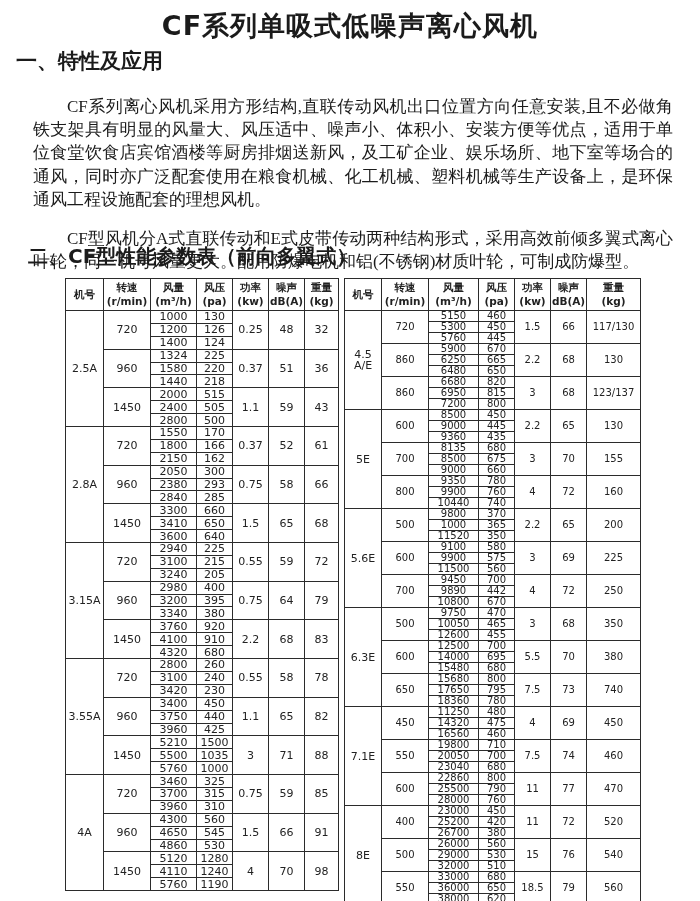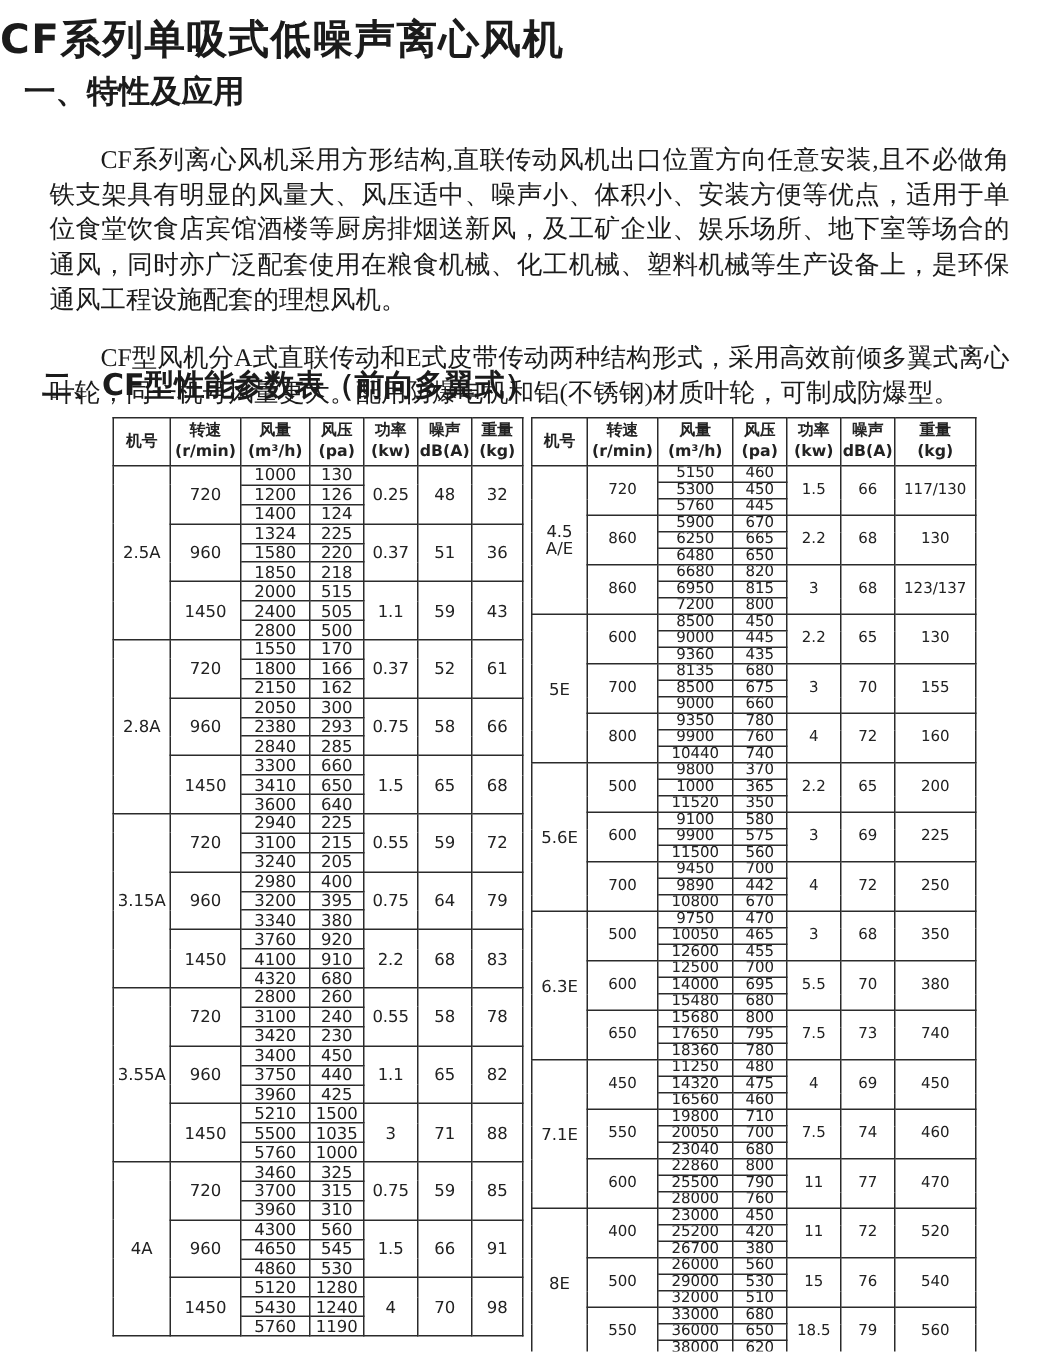--- a/index.html
+++ b/index.html
@@ -3,42 +3,42 @@
 <meta charset="utf-8">
 <style>
   html,body{margin:0;padding:0;}
   body{
     width:700px;height:901px;background:#ffffff;color:#1b1b1b;
     font-family:"Liberation Serif","DejaVu Serif",serif;
     position:relative;overflow:hidden;
   }
   .page{position:absolute;inset:0;}
   .doc-title{
-    position:absolute;top:8px;left:0;width:700px;text-align:left;
+    position:absolute;top:8px;left:0;width:700px;text-align:center;
     font-family:"DejaVu Sans","Liberation Sans",sans-serif;
     font-weight:bold;font-size:27px;letter-spacing:1px;
   }
   .sec1-heading{
     position:absolute;top:47px;left:16px;
     font-family:"DejaVu Sans","Liberation Sans",sans-serif;
     font-weight:bold;font-size:21px;
   }
   .body-text{
     position:absolute;top:79px;left:17px;width:672px;
     font-size:17px;line-height:23.2px;text-align:justify;
   }
   .body-text p{margin:16px;text-indent:2em;}
   .sec2-heading{
     position:absolute;top:243px;left:28px;
     font-family:"DejaVu Sans","Liberation Sans",sans-serif;
     font-weight:bold;font-size:20px;
   }
   table.tbl{
     position:absolute;top:278px;border-collapse:collapse;table-layout:fixed;
-    font-family:"DejaVu Sans","Liberation Sans",sans-serif;color:#222;margin-left:10px;
+    font-family:"DejaVu Sans","Liberation Sans",sans-serif;color:#222;
   }
   .tbl td,.tbl th{
     border:1px solid #2b2b2b;text-align:center;vertical-align:middle;
     padding:0;overflow:hidden;white-space:pre-line;
   }
   .tbl thead tr{height:32px;}
   .tbl th{font-weight:bold;font-size:10.5px;line-height:1.25;}
   .tbl-left{left:65px;width:273px;}
   .tbl-right{left:344px;width:296px;}
   .tbl-left tbody tr{height:12.9px;}
@@ -110,21 +110,21 @@
           <td rowspan="1" data-name="pressure-cell">225</td>
           <td rowspan="3" data-name="power-cell">0.37</td>
           <td rowspan="3" data-name="noise-cell">51</td>
           <td rowspan="3" data-name="weight-cell">36</td>
         </tr>
         <tr data-name="table-row">
           <td rowspan="1" data-name="flow-cell">1580</td>
           <td rowspan="1" data-name="pressure-cell">220</td>
         </tr>
         <tr data-name="table-row">
-          <td rowspan="1" data-name="flow-cell">1850</td>
+          <td rowspan="1" data-name="flow-cell">1440</td>
           <td rowspan="1" data-name="pressure-cell">218</td>
         </tr>
         <tr data-name="table-row">
           <td rowspan="3" data-name="rpm-cell">1450</td>
           <td rowspan="1" data-name="flow-cell">2000</td>
           <td rowspan="1" data-name="pressure-cell">515</td>
           <td rowspan="3" data-name="power-cell">1.1</td>
           <td rowspan="3" data-name="noise-cell">59</td>
           <td rowspan="3" data-name="weight-cell">43</td>
         </tr>
@@ -318,21 +318,21 @@
         </tr>
         <tr data-name="table-row">
           <td rowspan="3" data-name="rpm-cell">1450</td>
           <td rowspan="1" data-name="flow-cell">5120</td>
           <td rowspan="1" data-name="pressure-cell">1280</td>
           <td rowspan="3" data-name="power-cell">4</td>
           <td rowspan="3" data-name="noise-cell">70</td>
           <td rowspan="3" data-name="weight-cell">98</td>
         </tr>
         <tr data-name="table-row">
-          <td rowspan="1" data-name="flow-cell">5430</td>
+          <td rowspan="1" data-name="flow-cell">4110</td>
           <td rowspan="1" data-name="pressure-cell">1240</td>
         </tr>
         <tr data-name="table-row">
           <td rowspan="1" data-name="flow-cell">5760</td>
           <td rowspan="1" data-name="pressure-cell">1190</td>
         </tr>
       </tbody>
     </table>
   <table class="tbl tbl-right" id="table-right" data-name="performance-table-right">
       <colgroup>

